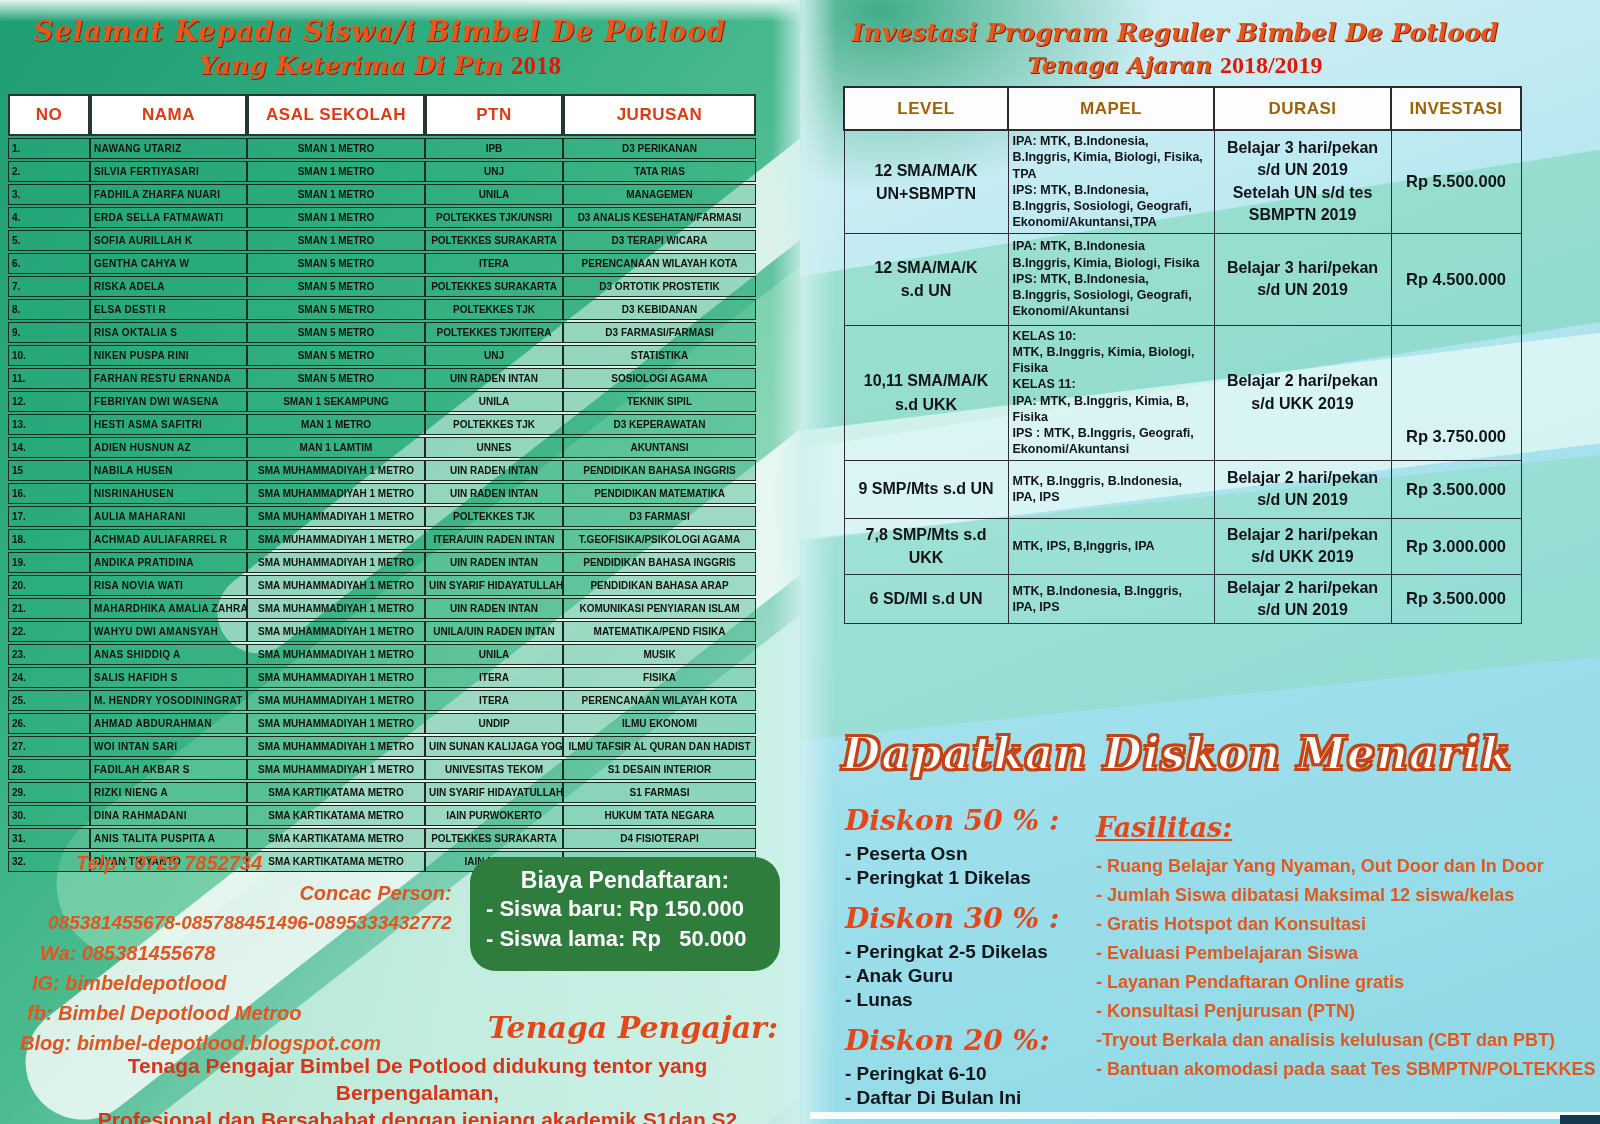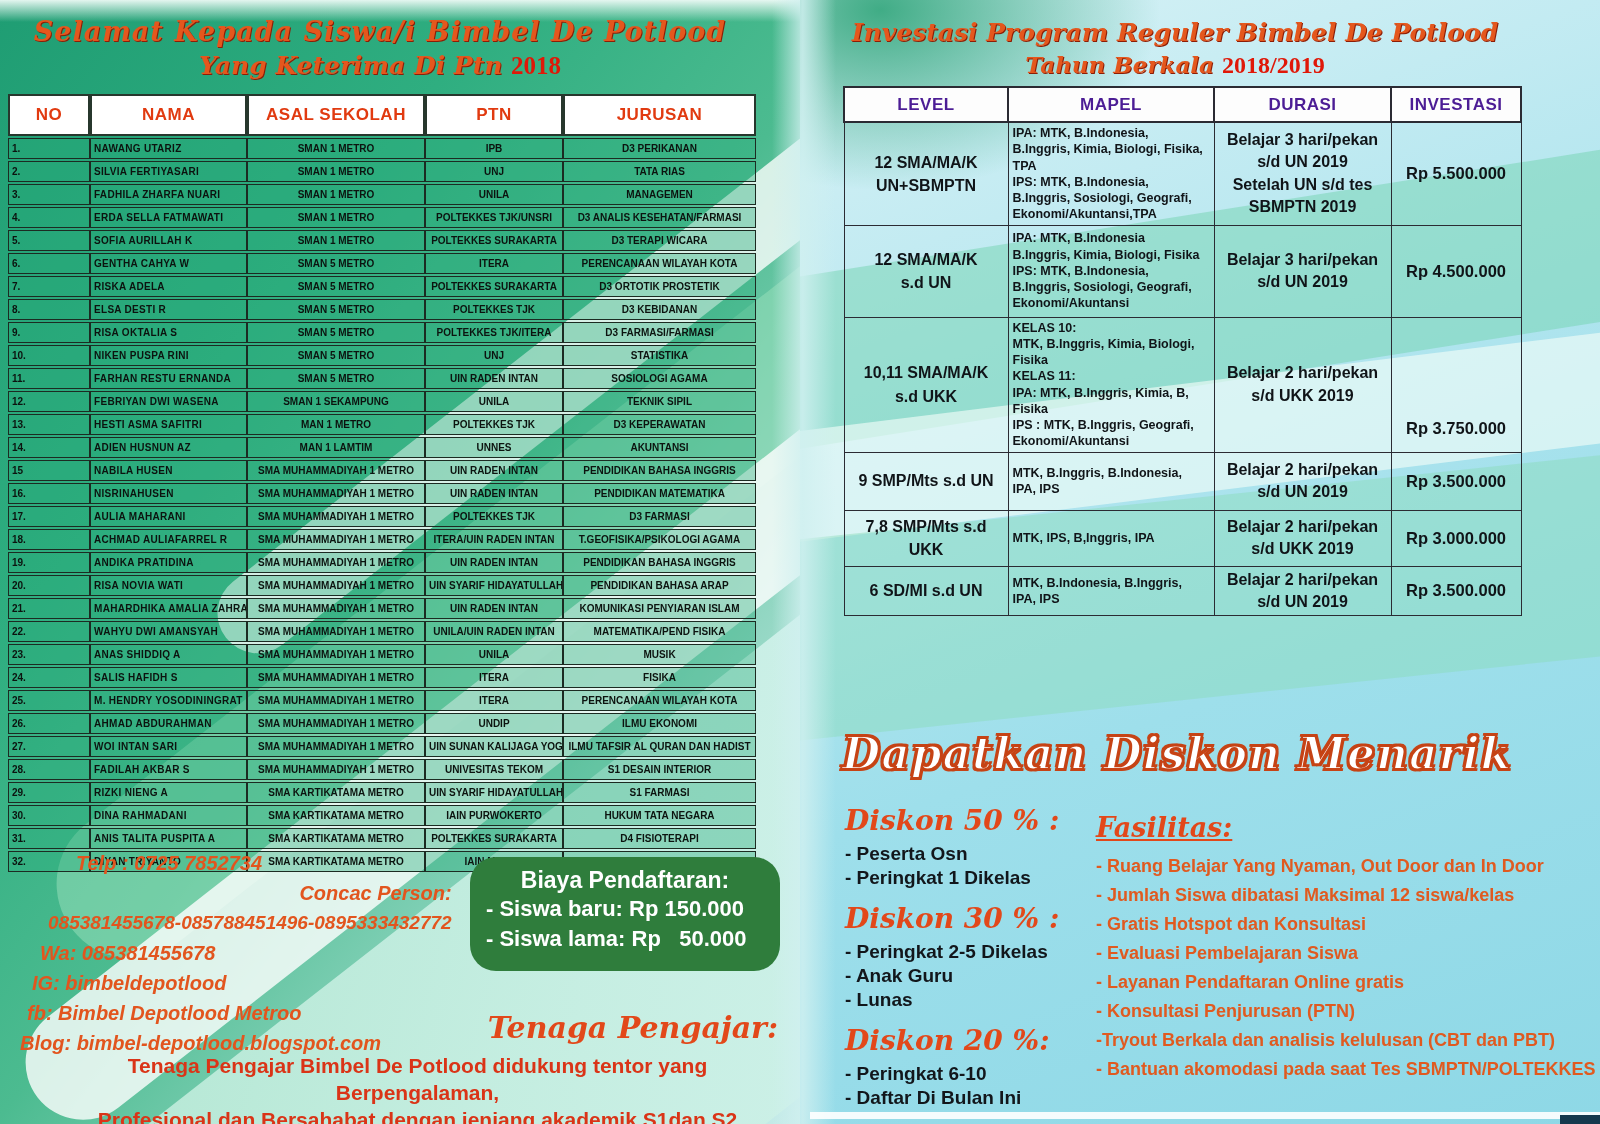--- a/index.html
+++ b/index.html
@@ -71,22 +71,22 @@
   .fee-title { text-align:center; font-size:23px; }
   .fee-line { font-size:22px; padding-left:16px; line-height:30px; white-space:pre; }
 
   .tenaga-heading { position:absolute; right:22px; top:1010px; font-size:30px; color:#e2481a; z-index:3; }
   .tenaga-lines { position:absolute; left:55px; top:1052px; width:725px; text-align:center; z-index:3;
     color:#da3417; font-weight:bold; font-size:21px; line-height:27px; }
 
   
   .investment-table { position:absolute; left:43px; top:86px; width:677px; z-index:3;
     border-collapse:collapse; table-layout:fixed; }
-  .investment-table th { background:#fdfdfd; color:#4c1d95; font-weight:bold; font-size:17px;
-    height:35px; border:2px solid #2b2b33; letter-spacing:.5px; }
+  .investment-table th { background:#fdfdfd; color:#a16207; font-weight:bold; font-size:17px;
+    height:43px; border:2px solid #2b2b33; letter-spacing:.5px; }
   .investment-table td { border:1.5px solid #2b2b33; color:#101418; vertical-align:middle; padding:2px 4px; }
   .c-level    { text-align:center; font-size:16px; font-weight:bold; white-space:pre-line; line-height:1.45; }
   .c-mapel    { font-size:12.5px; font-weight:bold; white-space:pre-line; line-height:1.3; padding-left:7px; }
   .c-durasi   { text-align:center; font-size:16px; font-weight:bold; white-space:pre-line; line-height:1.4; }
   .c-investasi{ text-align:center; font-size:16.5px; font-weight:bold; }
   tr.row-1 { height:98px; } tr.row-2 { height:92px; } tr.row-3 { height:130px; }
   tr.row-4 { height:58px; } tr.row-5 { height:56px; } tr.row-6 { height:48px; } tr.row-7 { height:50px; }
   tr.row-3 .c-investasi { vertical-align:bottom; padding-bottom:14px; }
 
   
@@ -389,21 +389,21 @@
   </div>
 
   <div class="right-panel">
     <div class="corner-green"></div>
     <div class="arc arc-a"></div>
     <div class="arc arc-b"></div>
     <div class="arc arc-c"></div>
 
     <div class="investment-title script">
       <div class="t1">Investasi Program Reguler Bimbel De Potlood</div>
-      <div class="t2"><span>Tahun Berkala </span><span class="year">2018/2019</span></div>
+      <div class="t2"><span>Tenaga Ajaran </span><span class="year">2018/2019</span></div>
     </div>
 
     <table class="investment-table">
       <colgroup>
           <col style="width:164px">
           <col style="width:206px">
           <col style="width:177px">
           <col style="width:130px">
         </colgroup>
       <thead>

